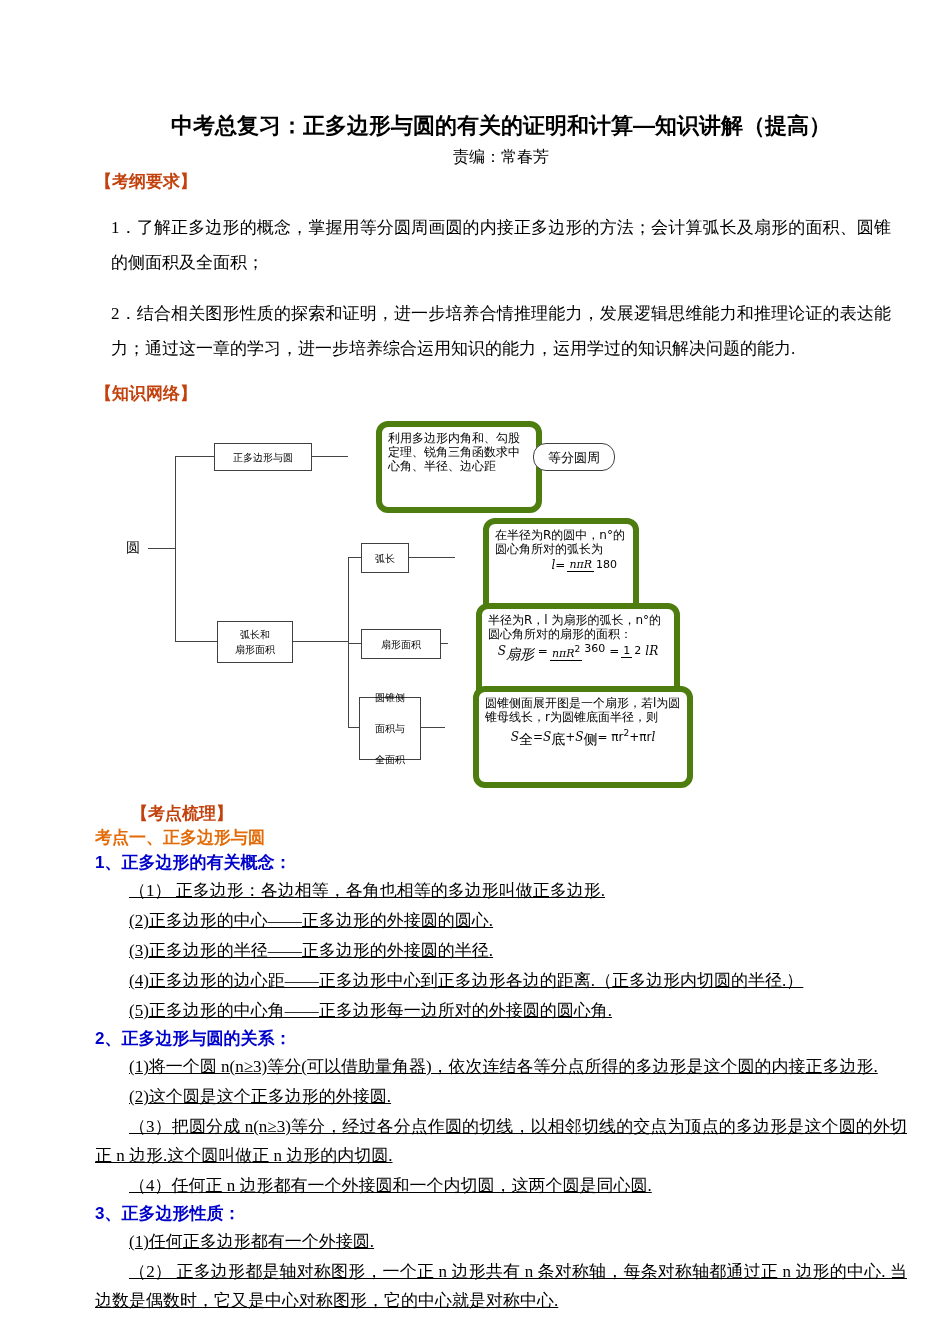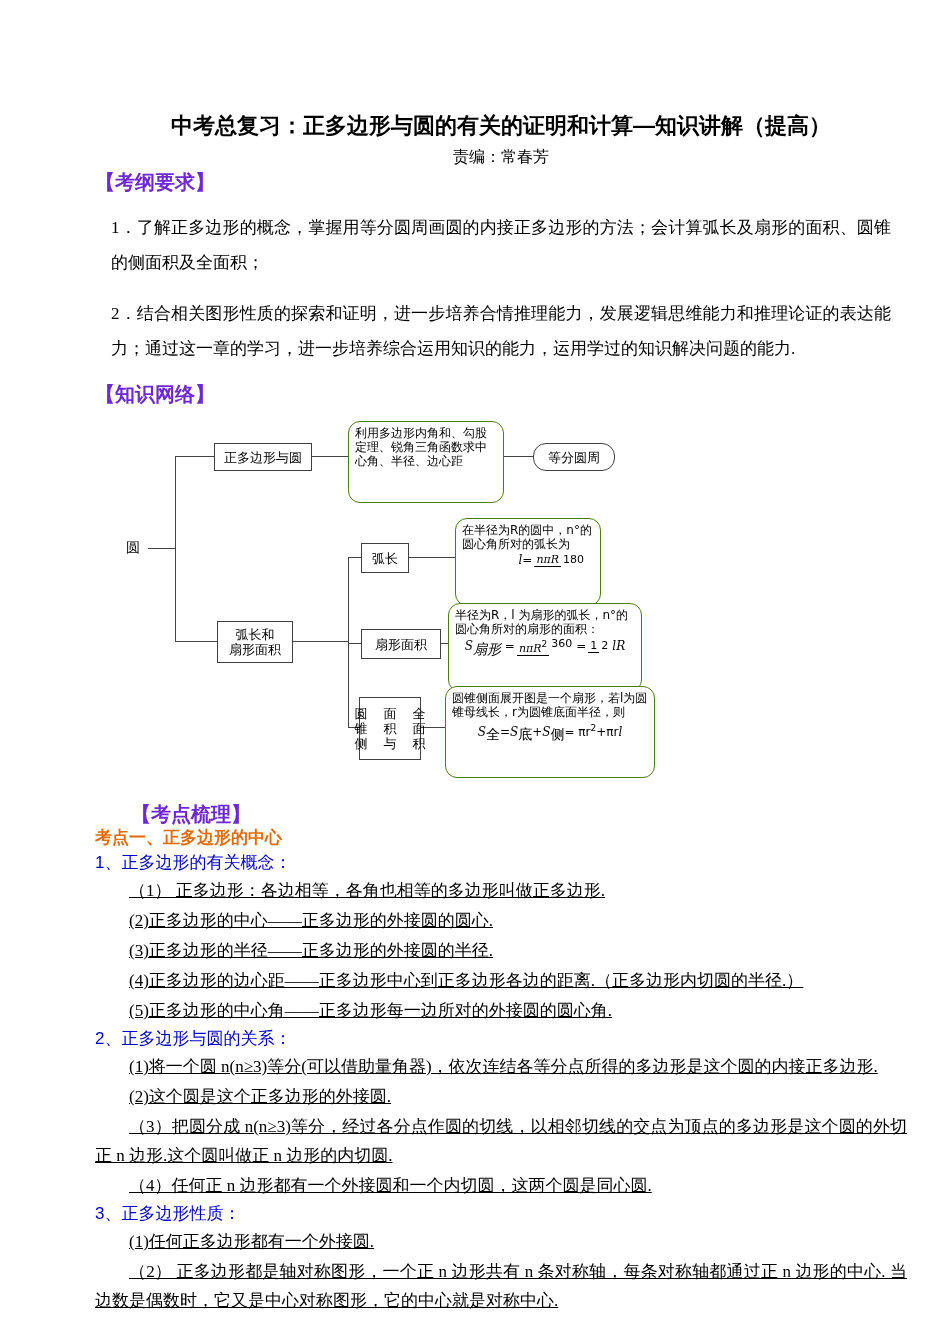--- a/index.html
+++ b/index.html
@@ -13,54 +13,54 @@
   .title{
     font-family:"Liberation Sans","DejaVu Sans",sans-serif;
     font-size:22px;font-weight:bold;text-align:center;
     line-height:32px;margin:0;
   }
   .editor{
     text-align:center;font-size:16px;line-height:22px;margin:4px 0 0 0;
   }
   .h-green{
     font-family:"Liberation Sans","DejaVu Sans",sans-serif;
-    color:#6d28d9;font-weight:bold;font-size:20px;line-height:24px;margin:2px 0 0 0;
+    color:#c2410c;font-weight:bold;font-size:17px;line-height:24px;margin:2px 0 0 0;
   }
   .outline p{
     font-size:17px;line-height:35px;margin:16px;text-align:justify;
   }
   .h-orange{
     font-family:"Liberation Sans","DejaVu Sans",sans-serif;
     color:#E36C09;font-weight:bold;font-size:17px;line-height:24px;margin:0;
   }
   .h-blue{
     font-family:"Liberation Sans","DejaVu Sans",sans-serif;
-    color:#0000CC;font-weight:normal;font-size:17px;line-height:26px;margin:0;
+    color:#0000CC;font-weight:bold;font-size:17px;line-height:26px;margin:0;
   }
   .kp p{
     font-size:17px;line-height:29px;margin:0 0 1px 0;text-indent:2em;text-align:justify;text-decoration:underline;
   }
 
   
   .diagram{
     position:relative;width:560px;height:372px;margin:10px 0 0 23px;
     font-family:"DejaVu Sans","Liberation Sans",sans-serif;
   }
   .hline,.vline{position:absolute;background:#444;}
   .hline{height:1px;}
   .vline{width:1px;}
   .dg-box{
     position:absolute;border:1px solid #404040;background:#fff;
     display:flex;align-items:center;justify-content:center;
-    text-align:center;font-size:13px;line-height:15px;color:#000;
+    text-align:center;font-size:10px;line-height:15px;color:#000;
   }
   .dg-pill{border-radius:13px;font-size:13px;}
   .dg-note{
-    position:absolute;border:1px solid #4d7c0f;border-radius:12px;background:#fff;
-    font-size:12px;line-height:14px;text-align:left;padding:4px 6px;color:#000;
+    position:absolute;border:6px solid #4d7c0f;border-radius:12px;background:#fff;
+    font-size:12px;line-height:14px;text-align:left;padding:4px 6px;color:#000;margin-left:28px;
   }
   .dg-root{
     position:absolute;font-size:14px;color:#000;
   }
   .fline{display:block;text-align:center;margin-top:2px;font-size:12px;}
   .fline.right{text-align:right;padding-right:6px;}
   .frac{
     display:inline-flex;vertical-align:middle;
     text-align:center;line-height:12px;font-size:11px;margin:0 2px;
   }
@@ -137,36 +137,36 @@
         <span>=</span><span class="frac">
             <span class="num"><i>nπR</i><sup class="sm">2</sup></span>
             <span class="den">360</span>
           </span><span>=</span><span class="frac">
             <span class="num">1</span>
             <span class="den">2</span>
           </span><i>lR</i>
       </span>
     </div>
 
-    <div class="dg-box" style="left:241px;top:281px;width:60px;height:61px;flex-direction:row;gap:16px;">
+    <div class="dg-box" style="left:241px;top:281px;width:60px;height:61px;flex-direction:column;gap:16px;">
       <span>圆锥侧</span>
       <span>面积与</span>
       <span>全面积</span>
     </div>
 
     <div class="dg-note" style="left:327px;top:270px;width:196px;height:82px;">
       <span>圆锥侧面展开图是一个扇形，若l为圆锥母线长，r为圆锥底面半径，则</span>
       <span class="fline">
         <i>S</i><sub class="big">全</sub><i>=S</i><sub class="big">底</sub><i>+S</i><sub class="big">侧</sub><span>= πr</span><sup class="sm">2</sup><span>+πr</span><i>l</i>
       </span>
     </div>
   </div>
 
   <div class="h-green" style="margin-top:14px;margin-left:36px;">【考点梳理】</div>
-  <div class="h-orange">考点一、正多边形的中心</div>
+  <div class="h-orange">考点一、正多边形与圆</div>
 
   <div class="kp">
     <div class="h-blue">1、正多边形的有关概念：</div>
     <p>（1） 正多边形：各边相等，各角也相等的多边形叫做正多边形.</p>
     <p>(2)正多边形的中心——正多边形的外接圆的圆心.</p>
     <p>(3)正多边形的半径——正多边形的外接圆的半径.</p>
     <p>(4)正多边形的边心距——正多边形中心到正多边形各边的距离.（正多边形内切圆的半径.）</p>
     <p>(5)正多边形的中心角——正多边形每一边所对的外接圆的圆心角.</p>
 
     <div class="h-blue">2、正多边形与圆的关系：</div>

